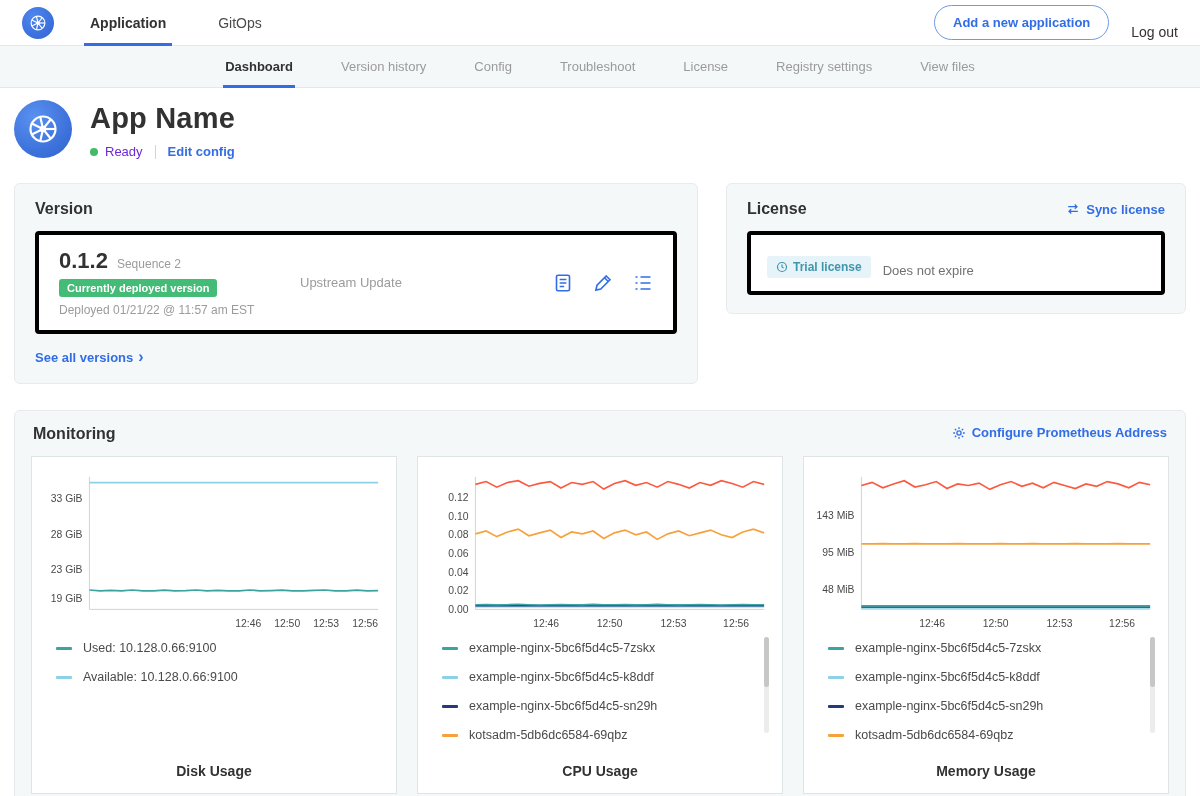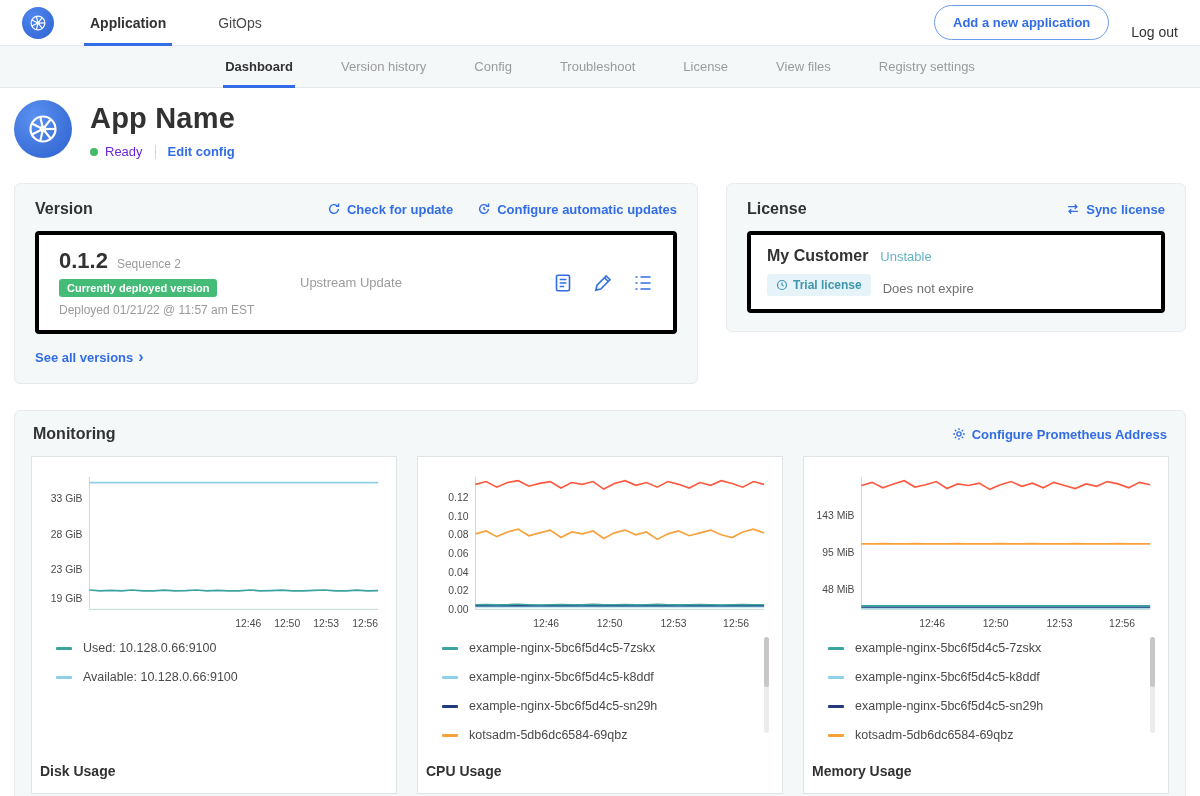--- a/index.html
+++ b/index.html
@@ -110,39 +110,39 @@
     font-size:12px; font-weight:bold; padding:4px 9px; border-radius:3px;
   }
   .trial-badge .icn { display:inline-flex; margin-right:5px; }
   .expiry { font-size:13px; color:#717171; margin-left:12px; }
 
   
   .monitoring {
     margin:26px 14px 0; background:#f4f8f9; border:1px solid #e7ebee; border-radius:6px;
     padding:14px 16px 16px;
   }
-  .monitoring-header { display:flex; align-items:center; justify-content:space-between; margin-bottom:13px; padding:0 2px; }
+  .monitoring-header { display:flex; align-items:flex-start; justify-content:space-between; margin-bottom:13px; padding:0 2px; }
   .monitoring-title { font-size:16px; font-weight:bold; }
   .charts-row { display:flex; }
   .chart-card {
     flex:1; background:#fff; border:1px solid #dfe4e6; display:flex; flex-direction:column;
     padding:12px 8px 14px; margin-right:20px; min-height:330px;
   }
   .chart-card:last-child { margin-right:0; }
   .chart-plot svg { display:block; width:100%; height:auto; }
   .legend { position:relative; padding:8px 20px 0 16px; flex:1; }
   .legend-item { display:flex; align-items:center; margin-bottom:15px; }
   .legend-swatch { width:16px; height:3px; border-radius:1px; margin-right:11px; flex:none; }
   .legend-label { font-size:12.5px; color:#4a4a4a; }
   .legend-scrollbar {
     position:absolute; top:4px; right:5px; width:5px; height:calc(100% - 28px);
     background:#ececec; border-radius:3px;
   }
   .legend-scroll-thumb { width:100%; height:52%; background:#c7c7c7; border-radius:3px; }
-  .chart-title { font-weight:bold; font-size:14px; margin-top:auto; padding-top:6px; }
+  .chart-title { text-align:center; font-weight:bold; font-size:14px; margin-top:auto; padding-top:6px; }
 </style>
 </head>
 <body>
 
 <header class="topnav">
   <div class="topnav-left">
     <div class="logo-circle">
       <svg viewBox="0 0 24 24">
           <g stroke="#ffffff" stroke-width="1.3" fill="none">
         <circle cx="12" cy="12" r="7.5"></circle>
@@ -167,22 +167,22 @@
     <span class="logout">Log out</span>
   </div>
 </header>
 
 <nav class="subnav">
   <span class="subnav-tab active">Dashboard</span>
   <span class="subnav-tab">Version history</span>
   <span class="subnav-tab">Config</span>
   <span class="subnav-tab">Troubleshoot</span>
   <span class="subnav-tab">License</span>
+  <span class="subnav-tab">Registry settings</span>
   <span class="subnav-tab">View files</span>
-  <span class="subnav-tab">Registry settings</span>
 </nav>
 
 <section class="app-header">
   <div class="app-logo">
     <svg viewBox="0 0 24 24">
         <g stroke="#ffffff" stroke-width="1.3" fill="none">
       <circle cx="12" cy="12" r="7.5"></circle>
       <line x1="12" y1="12" x2="19.5" y2="12"></line>
           <line x1="12" y1="12" x2="16.68" y2="17.86"></line>
       <line x1="12" y1="12" x2="10.33" y2="19.31"></line>
@@ -203,41 +203,20 @@
       <span class="link">Edit config</span>
     </div>
   </div>
 </section>
 
 <div class="cards-row">
 
   <div class="card version-card">
     <div class="card-header">
       <span class="card-title">Version</span>
-      <span class="card-actions">
-        <span class="link">
-          <span class="icn">
-            <svg width="14" height="14" viewBox="0 0 16 16" fill="none" stroke="#326de6" stroke-width="1.6">
-              <path d="M13 8a5 5 0 1 1-1.5-3.6"></path>
-                <path d="M13.2 1.8v3h-3"></path>
-            </svg>
-          </span>
-          <span>Check for update</span>
-        </span>
-        <span class="link">
-          <span class="icn">
-            <svg width="14" height="14" viewBox="0 0 16 16" fill="none" stroke="#326de6" stroke-width="1.6">
-              <path d="M13 8a5 5 0 1 1-1.5-3.6"></path>
-                <path d="M13.2 1.8v3h-3"></path>
-                <path d="M8 5.6V8l1.7 1.2"></path>
-            </svg>
-          </span>
-          <span>Configure automatic updates</span>
-        </span>
-      </span>
     </div>
     <div class="white-box version-box">
       <div class="version-left">
         <div class="version-num-row">
           <span class="version-num">0.1.2</span>
           <span class="sequence">Sequence 2</span>
         </div>
         <span class="deployed-badge">Currently deployed version</span>
         <div class="deployed-date">Deployed 01/21/22 @ 11:57 am EST</div>
       </div>
@@ -277,24 +256,20 @@
         <span class="icn">
           <svg width="14" height="14" viewBox="0 0 16 16" fill="none" stroke="#326de6" stroke-width="1.5">
             <path d="M2.5 5.3h10M10 2.8l2.5 2.5L10 7.8"></path>
               <path d="M13.5 10.7h-10M6 8.2l-2.5 2.5L6 13.2"></path>
           </svg>
         </span>
         <span>Sync license</span>
       </span>
     </div>
     <div class="white-box license-box">
-      <div class="customer-row">
-        <span class="customer-name">My Customer</span>
-        <span class="channel">Unstable</span>
-      </div>
       <div class="license-meta">
         <span class="trial-badge">
           <span class="icn">
             <svg width="12" height="12" viewBox="0 0 16 16" fill="none" stroke="#3f96ad" stroke-width="1.6">
               <circle cx="8" cy="8" r="6"></circle>
                 <path d="M8 4.6V8l2.2 1.5"></path>
             </svg>
           </span>
           <span>Trial license</span>
         </span>

